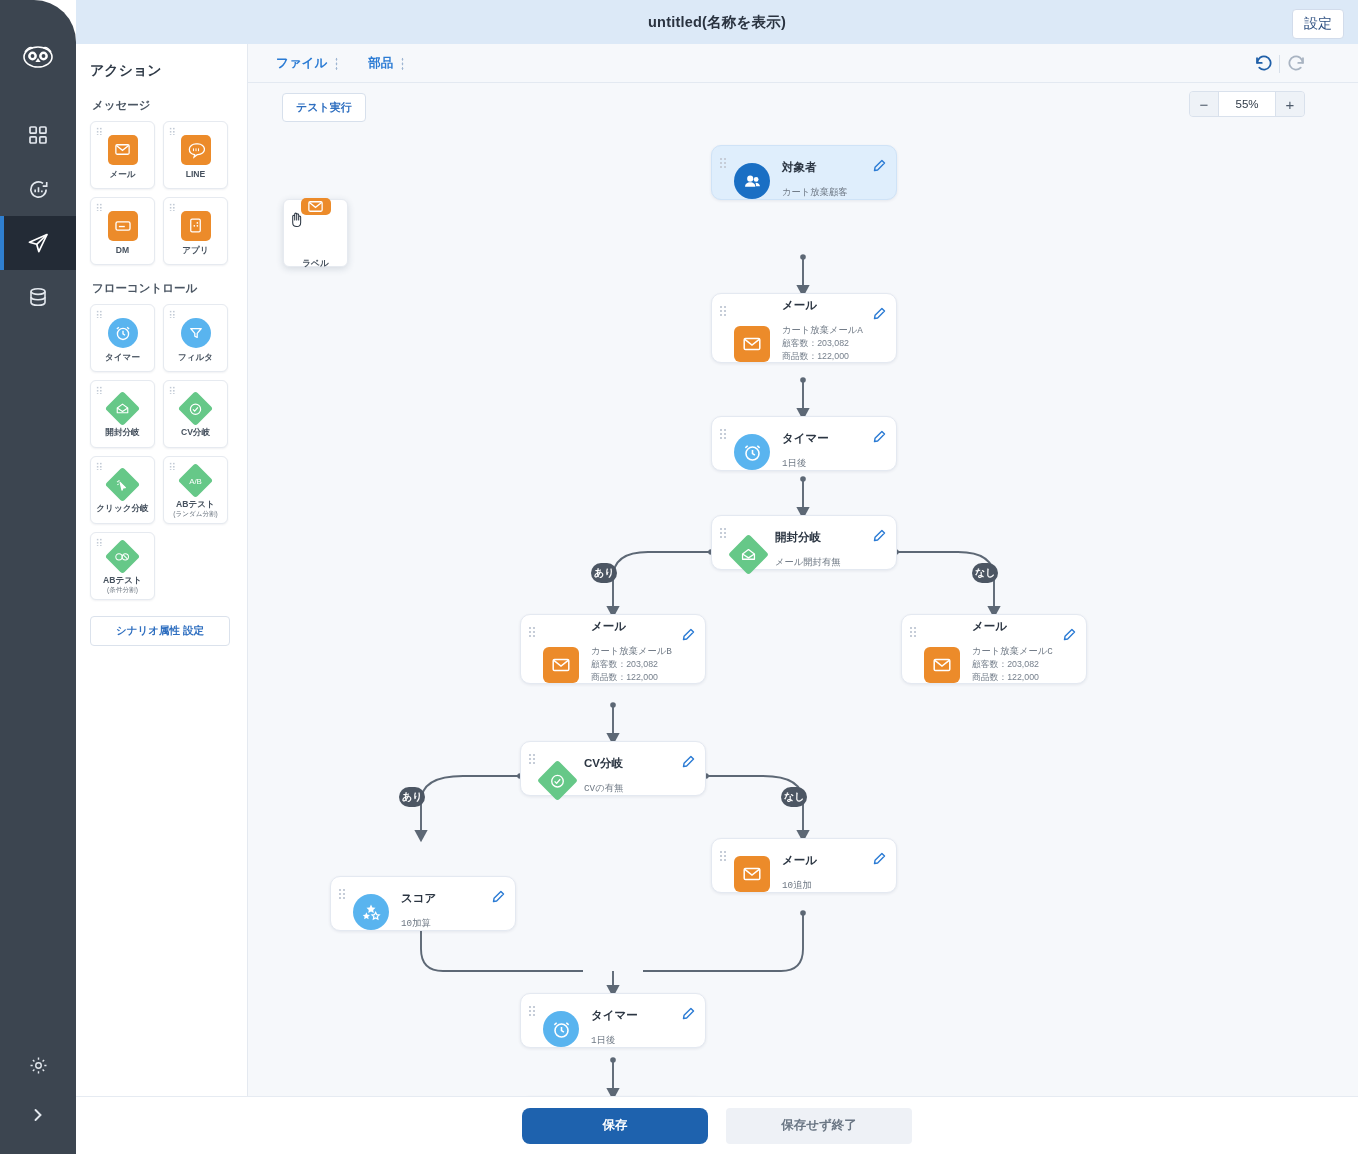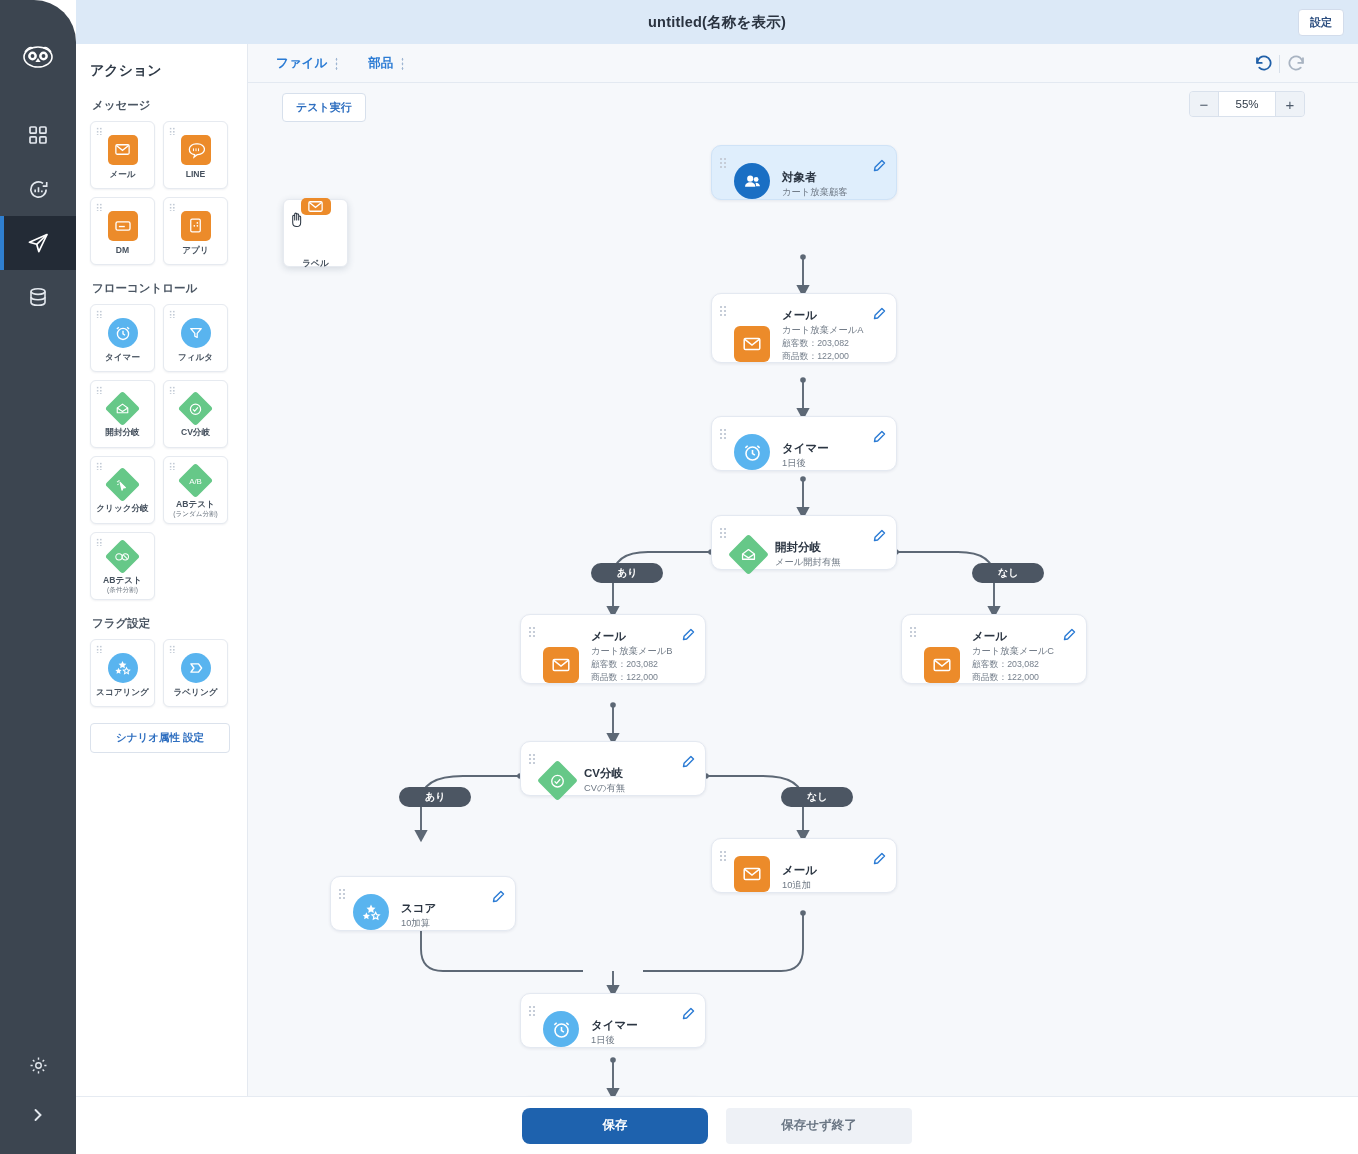--- a/index.html
+++ b/index.html
@@ -39,21 +39,21 @@
     position: absolute; left: 76px; top: 0; right: 0; height: 44px;
     background: #dce9f7;
     display: flex; align-items: center; justify-content: center;
   }
   .header-title {
     font-size: 14.5px; font-weight: bold; color: #2a3340; letter-spacing: .2px;
   }
   .header-settings {
     position: absolute; right: 14px; top: 9px;
     background: #ffffff; border: 1px solid #d2dceb; border-radius: 4px;
-    font-size: 11px; color: #2d4f80; padding: 5px 11px; cursor: pointer; font-weight: bold;
+    font-size: 14px; color: #2d4f80; padding: 5px 11px; cursor: pointer;
   }
 
   
   .panel {
     position: absolute; left: 76px; top: 44px; width: 172px; bottom: 0;
     background: #ffffff; border-right: 1px solid #e4e9f0;
     padding: 18px 14px 0 14px; overflow: hidden;
   }
   .panel-title { font-size: 14px; font-weight: bold; color: #2f3a47; margin-bottom: 18px; }
   .group-title { font-size: 11.5px; font-weight: bold; color: #4b5663; margin: 0 0 8px 2px; }
@@ -144,27 +144,27 @@
   .n-sq { width: 36px; height: 36px; border-radius: 6px; background: #ec8b2a;
     display:flex; align-items:center; justify-content:center; }
   .n-circle { width: 36px; height: 36px; border-radius: 50%; background: #59b4ef;
     display:flex; align-items:center; justify-content:center; }
   .n-circle.dark { background: #1a6fc4; }
   .n-diamond { width: 29px; height: 29px; background: #66c888; transform: rotate(45deg);
     border-radius: 3px; display:flex; align-items:center; justify-content:center; }
   .n-diamond > * { transform: rotate(-45deg); }
   .node-body { margin-left: 12px; flex: 1 1 auto; }
   .node-title { font-size: 11.5px; font-weight: bold; color: #2b3542; line-height: 1.3; }
-  .node-sub { font-size: 9.3px; color: #6e7884; line-height: 1.45; margin-top: 1px; }
+  .node-sub { font-size: 9.3px; color: #6e7884; line-height: 1.45; margin-top: 11px; font-family: Liberation Mono, monospace; }
   .node-stat { font-size: 8.8px; color: #77818d; line-height: 1.42; }
   .node-edit { position: absolute; right: 10px; top: 12px; cursor: pointer; }
 
   .badge {
     position: absolute; background: #4c5663; color: #fff; border-radius: 11px;
-    font-size: 10px; padding: 3px 26px; font-weight: bold;
+    font-size: 10px; padding: 3px 3px; font-weight: bold;
     display: flex; align-items: center; justify-content: center;
   }
 
   
   .ghost {
     position: absolute; width: 65px; height: 68px; background: #fff;
     border: 1px solid #e6eaf0; border-radius: 6px;
     box-shadow: 0 2px 7px rgba(40,60,90,.16);
     display: flex; flex-direction: column; align-items: center; justify-content: center;
     z-index: 40; cursor: grabbing;
@@ -391,45 +391,20 @@
               <circle cx="16" cy="6" r="4"></circle>
               <path d="M13.4 3.6 L18.6 8.4"></path>
             </svg>
           </span>
           <span class="tile-label">ABテスト</span>
           <span class="tile-sub">(条件分割)</span>
         </div>
       </div>
     </div>
 
-    <div class="group">
-      <div class="group-title">フラグ設定</div>
-      <div class="tiles">
-        <div class="tile">
-          <span class="grip"></span>
-          <span class="ic-circle">
-            <svg width="19" height="19" viewBox="0 0 20 20" fill="#fff">
-              <path d="M10 3.2l1.25 2.6 2.85.35-2.1 1.95.55 2.8L10 9.55 7.45 10.9 8 8.1 5.9 6.15l2.85-.35z"></path>
-              <path d="M5.8 10.3l1 2.1 2.3.3-1.7 1.55.45 2.25-2.05-1.1-2.05 1.1.45-2.25-1.7-1.55 2.3-.3z"></path>
-              <path d="M14.2 10.3l1 2.1 2.3.3-1.7 1.55.45 2.25-2.05-1.1-2.05 1.1.45-2.25-1.7-1.55 2.3-.3z" fill="none" stroke="#fff" stroke-width="1.1"></path>
-            </svg>
-          </span>
-          <span class="tile-label">スコアリング</span>
-        </div>
-        <div class="tile">
-          <span class="grip"></span>
-          <span class="ic-circle">
-            <svg width="18" height="18" viewBox="0 0 20 20" fill="none" stroke="#fff" stroke-width="1.6" stroke-linejoin="round">
-              <path d="M4.4 5.4h8.4l3.4 4.6-3.4 4.6H4.4l3.2-4.6z"></path>
-            </svg>
-          </span>
-          <span class="tile-label">ラベリング</span>
-        </div>
-      </div>
-    </div>
 
     <div class="attr-btn">シナリオ属性 設定</div>
   </div>
 
   <div class="canvas-wrap">
 
     <div class="tabs-bar">
       <div class="tab">
         <span class="tab-label">ファイル</span>
         <span class="dots-v"></span>

